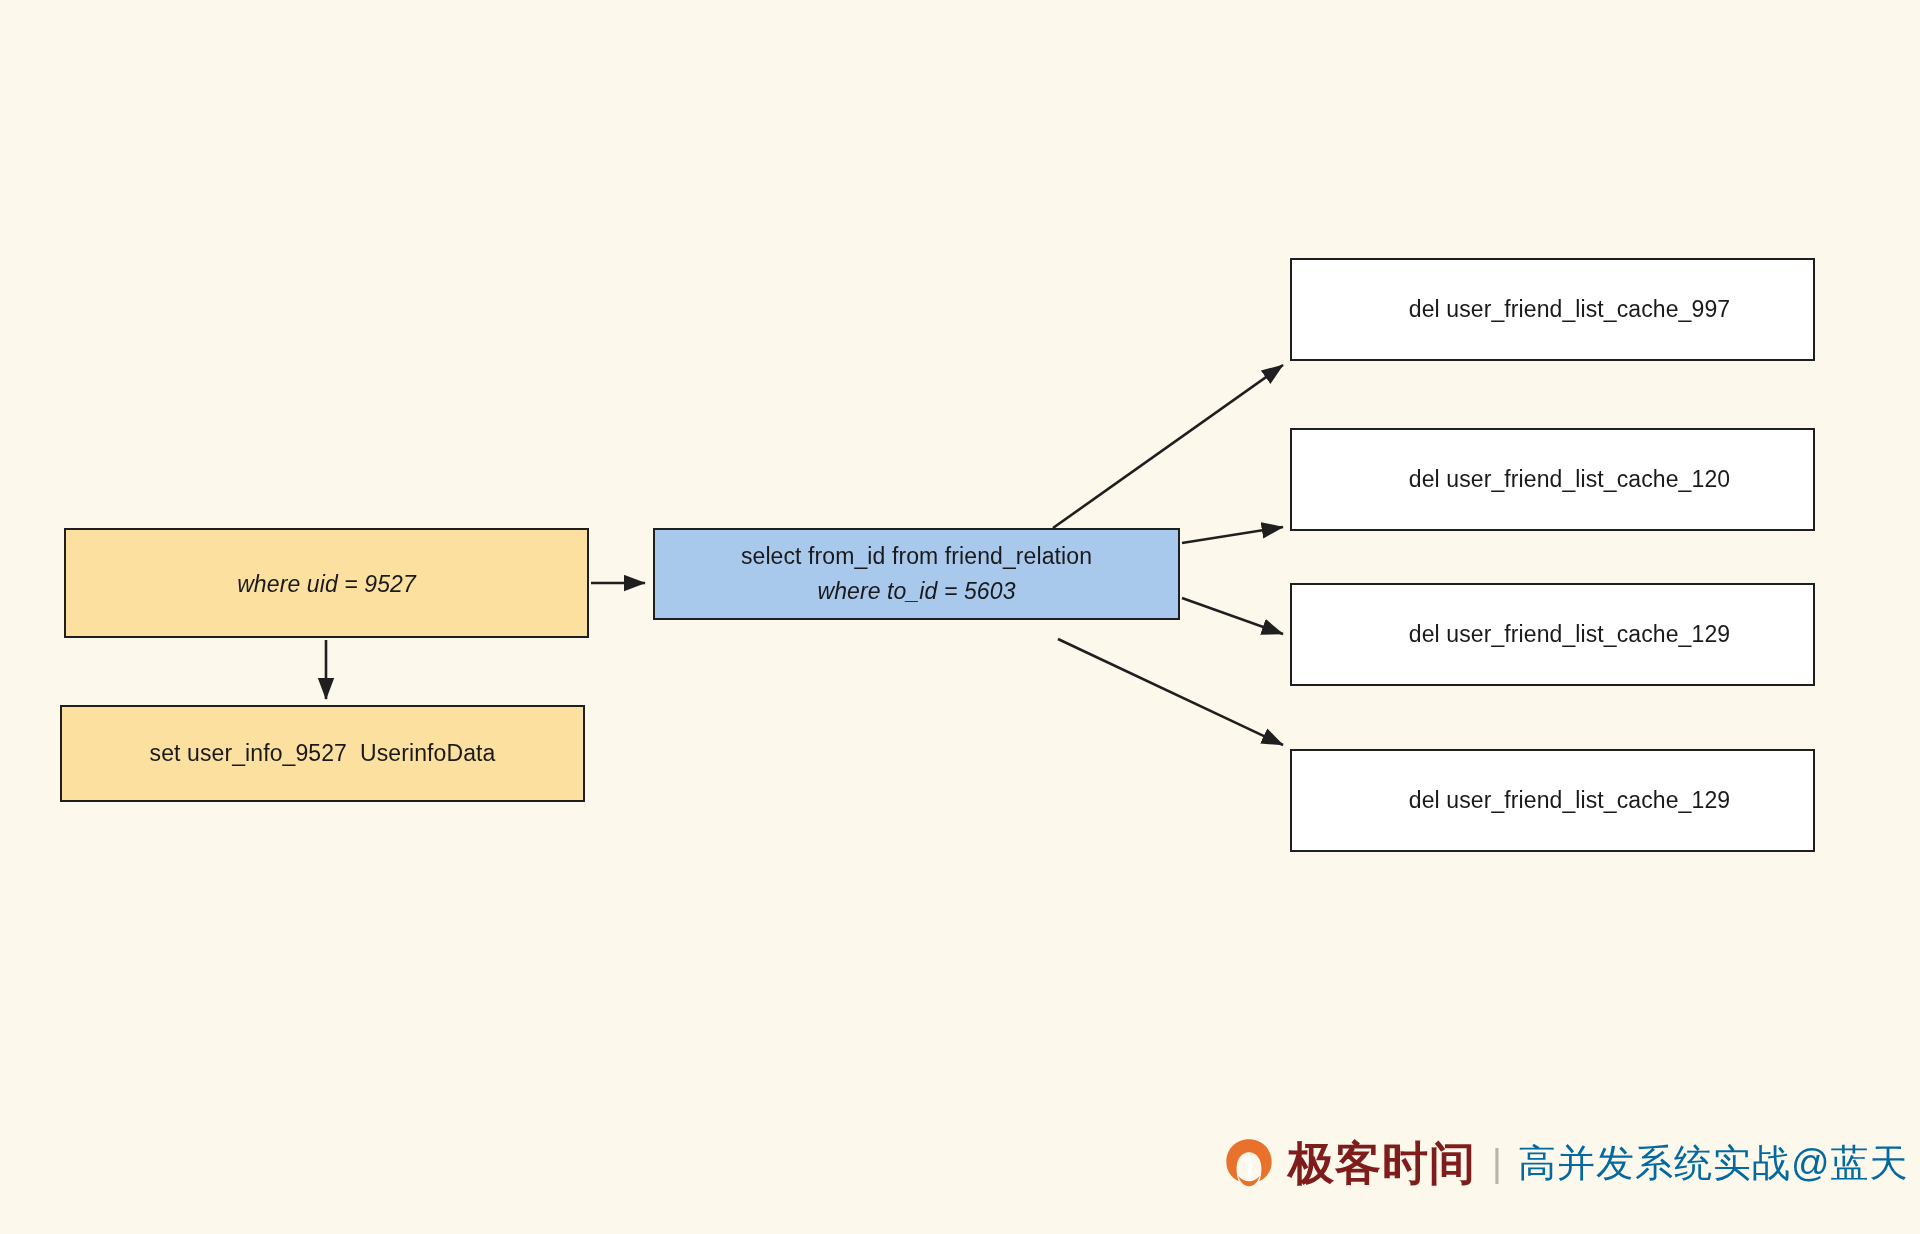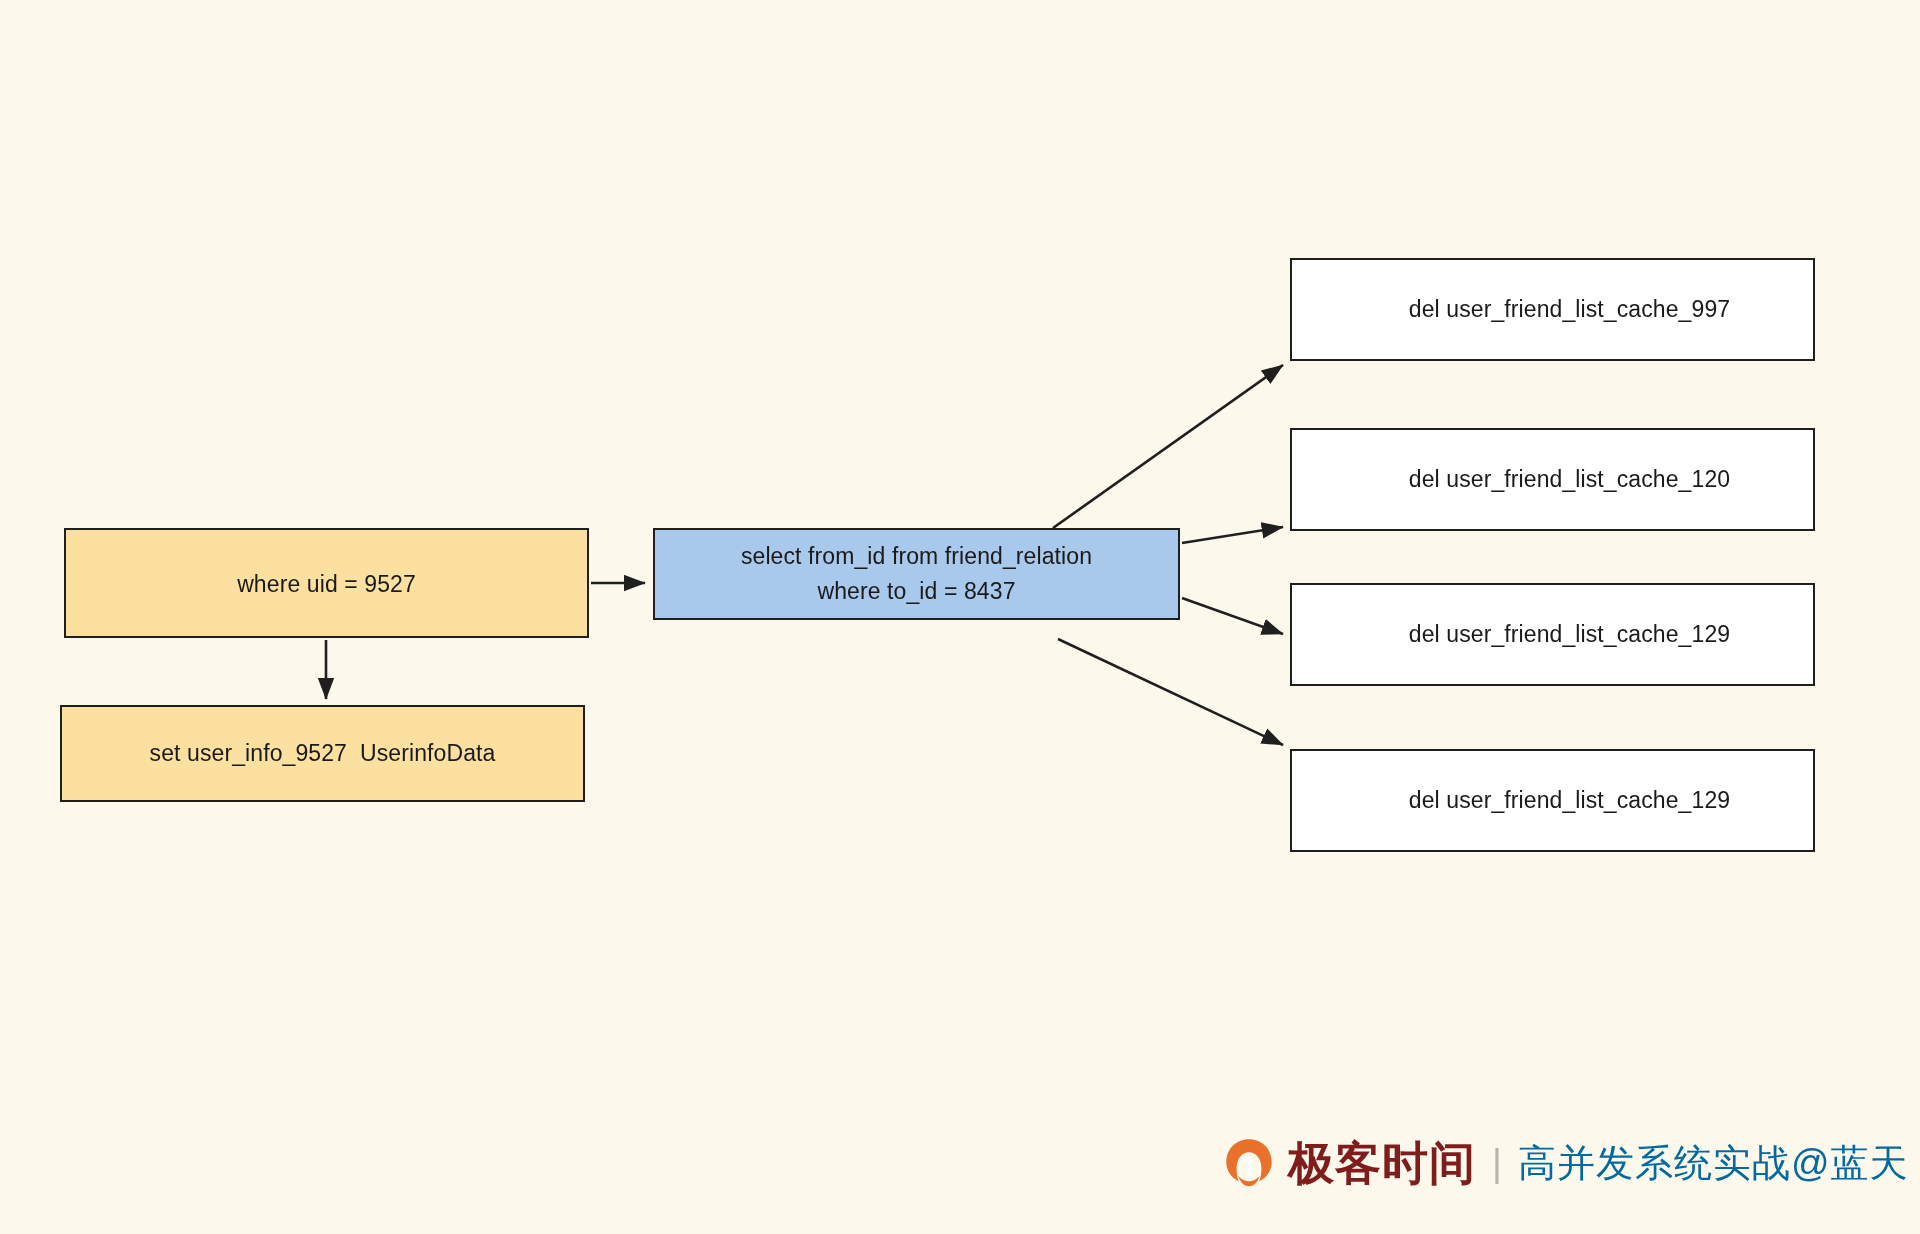--- a/index.html
+++ b/index.html
@@ -38,21 +38,21 @@
     text-align: center;
     color: #1a1a1a;
     font-size: 23px;
     line-height: 1.35;
     letter-spacing: 0.1px;
     white-space: pre;
   }
   .node.yellow { background: #fbe0a0; }
   .node.blue   { background: #a8c8ec; }
   .node.white  { background: #ffffff; padding-left: 34px; }
-  .node .line2 { margin-top: 3px; }
+  .node .line2 { margin-top: 3px; font-style: italic; }
 
   
   #node-update      { left: 64px;   top: 528px; width: 525px;  height: 110px; }
   #node-set-cache   { left: 60px;   top: 705px; width: 525px;  height: 97px;  }
   #node-select      { left: 653px;  top: 528px; width: 527px;  height: 92px; }
   #node-del-997     { left: 1290px; top: 258px; width: 525px;  height: 103px; }
   #node-del-120     { left: 1290px; top: 428px; width: 525px;  height: 103px; justify-content: center; }
   #node-del-129-a   { left: 1290px; top: 583px; width: 525px;  height: 103px; }
   #node-del-129-b   { left: 1290px; top: 749px; width: 525px;  height: 103px; }
 
@@ -121,21 +121,21 @@
   <div class="node yellow" id="node-update">
     <span class="line2">where uid = 9527</span>
   </div>
 
   <div class="node yellow" id="node-set-cache">
     <span class="line1">set user_info_9527  UserinfoData</span>
   </div>
 
   <div class="node blue" id="node-select">
     <span class="line1">select from_id from friend_relation</span>
-    <span class="line2">where to_id = 8437</span>
+    <span class="line2">where to_id = 5603</span>
   </div>
 
   <div class="node white" id="node-del-997">
     <span class="line1">del user_friend_list_cache_997</span>
   </div>
 
   <div class="node white" id="node-del-120">
     <span class="line1">del user_friend_list_cache_120</span>
   </div>
 

